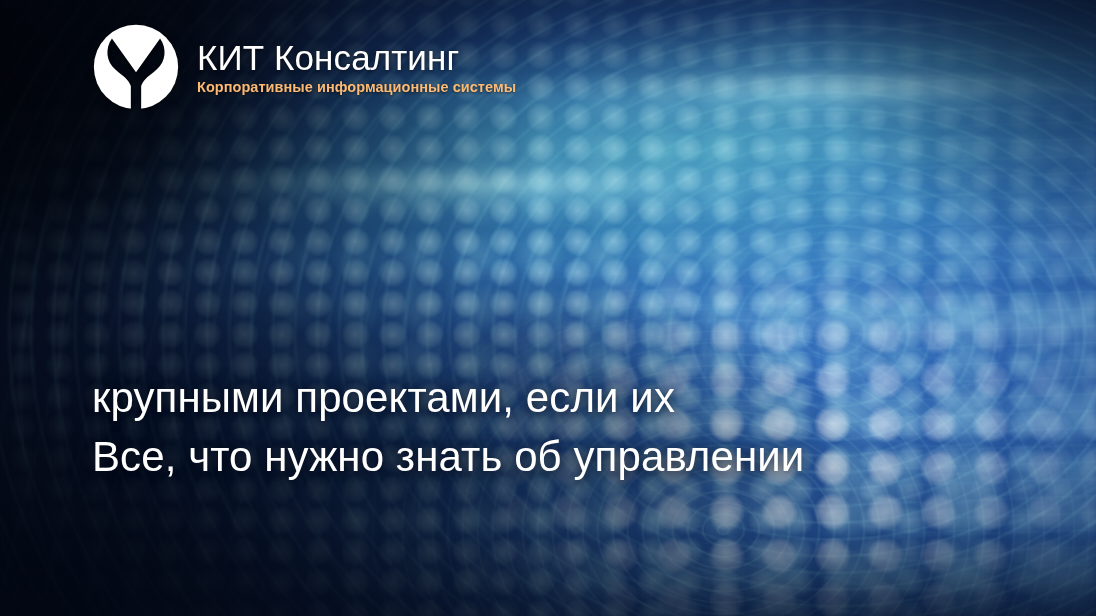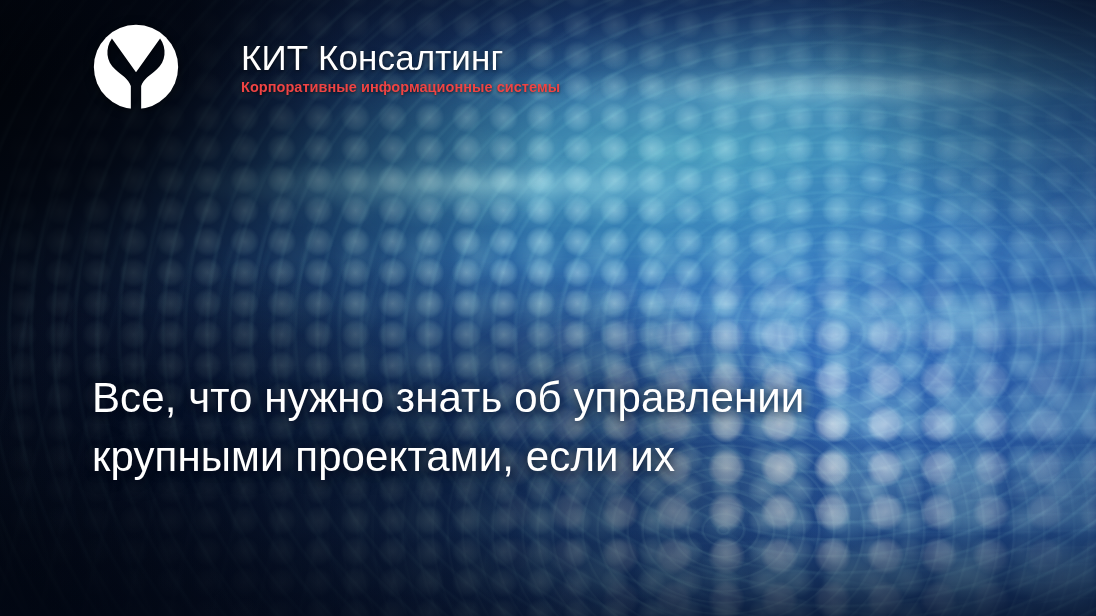--- a/index.html
+++ b/index.html
@@ -213,35 +213,34 @@
     flex: 0 0 86px;
     display: block;
     filter: drop-shadow(0 1px 5px rgba(0,0,0,0.55));
   }
 
   .logo-text {
     display: flex;
     flex-direction: column;
     justify-content: center;
     padding-top: 2px;
-    margin-left: 44px;
   }
 
   .logo-title {
     color: #ffffff;
     font-size: 35px;
     line-height: 1.06;
     font-weight: 400;
     letter-spacing: 0.1px;
     white-space: nowrap;
     text-shadow: 0 1px 4px rgba(0,0,0,0.6);
   }
 
   .logo-subtitle {
-    color: #ef4444;
+    color: #fdba74;
     font-size: 14.5px;
     line-height: 1.2;
     font-weight: 700;
     letter-spacing: 0.05px;
     white-space: nowrap;
     margin-top: 3px;
     text-shadow: 0 1px 3px rgba(0,0,0,0.65);
   }
 
   
@@ -308,17 +307,17 @@
       <circle cx="50" cy="50" r="49" fill="#ffffff" mask="url(#tailCut)"></circle>
     </svg>
 
     <div class="logo-text">
       <div class="logo-title">КИТ Консалтинг</div>
       <div class="logo-subtitle">Корпоративные информационные системы</div>
     </div>
   </div>
 
   <div class="title-block">
+    <div class="title-line">крупными проектами, если их</div>
     <div class="title-line">Все, что нужно знать об управлении</div>
-    <div class="title-line">крупными проектами, если их</div>
   </div>
 
 </div>
 
 </body></html>

